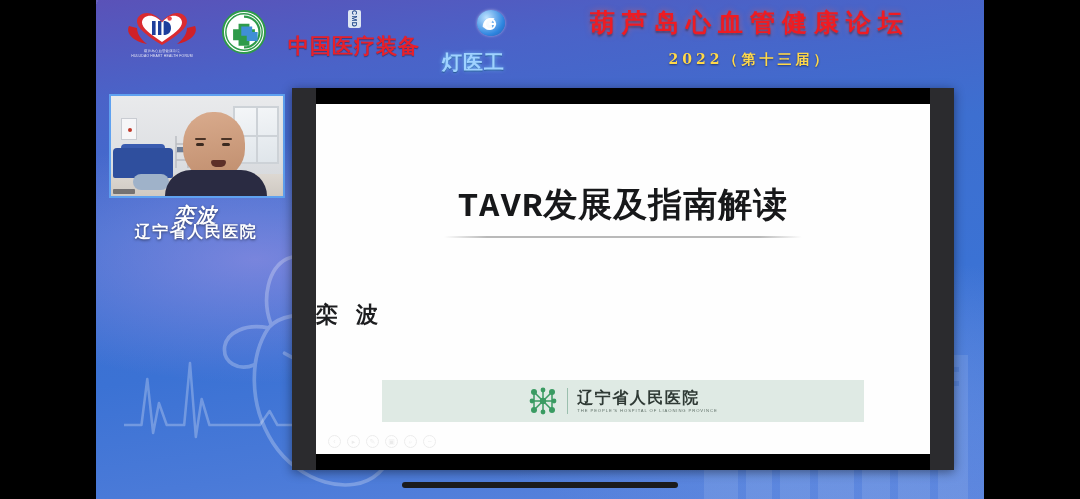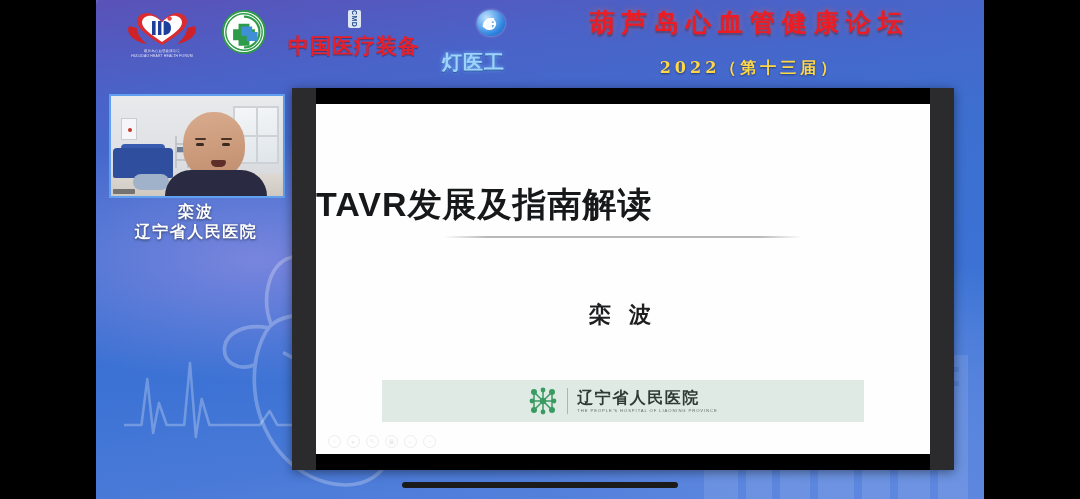--- a/index.html
+++ b/index.html
@@ -84,52 +84,52 @@
   }
 
   #title-block { position:absolute; right:34px; top:6px; width:400px; text-align:center; }
   #forum-title {
     font-family:"DejaVu Serif","Liberation Serif",serif;
     font-size:25px; font-weight:bold; color:#ef1b22; letter-spacing:7px;
     text-shadow:0 0 6px rgba(255,90,60,.55), 0 2px 2px rgba(0,0,0,.35);
     white-space:nowrap;
   }
   #forum-year {
-    margin-top:19px; font-family:"DejaVu Serif","Liberation Serif",serif;
-    font-size:16px; font-weight:bold; color:#ffd84a; letter-spacing:4px;
+    margin-top:12px; font-family:"DejaVu Serif","Liberation Serif",serif;
+    font-size:14px; font-weight:bold; color:#ffd84a; letter-spacing:4px;
     text-shadow:0 1px 2px rgba(0,0,0,.45); white-space:nowrap;
   }
   #forum-sub {
     margin-top:3px; font-size:10px; font-weight:bold; color:#ffffff;
     letter-spacing:.6px; text-shadow:0 1px 2px rgba(0,0,0,.5); white-space:nowrap;
   }
 
   
   #cam-wrap { position:absolute; left:13px; top:94px; width:176px; height:104px;
               border:2px solid #5fa1f0; background:#000; overflow:hidden; }
   #cam { position:absolute; inset:0; }
   #presenter-name { position:absolute; left:0; top:202px; width:200px; text-align:center;
-    font-size:16px; font-weight:bold; color:#fff; letter-spacing:2px;
-    text-shadow:0 1px 3px rgba(0,0,0,.55); }
+    font-size:20px; font-weight:bold; color:#fff; letter-spacing:2px;
+    text-shadow:0 1px 3px rgba(0,0,0,.55);font-style:italic; }
   #presenter-org { position:absolute; left:0; top:222px; width:200px; text-align:center;
     font-size:16px; font-weight:bold; color:#fff; letter-spacing:1.5px;
     text-shadow:0 1px 3px rgba(0,0,0,.55); }
 
   
   #viewer { position:absolute; left:196px; top:88px; width:662px; height:382px;
             background:#2b2b2e; box-shadow:0 2px 10px rgba(0,0,0,.45); }
   #viewer-inner { position:absolute; left:24px; top:0px; right:24px; bottom:0px; background:#000; }
   #slide { position:absolute; left:0; top:16px; right:0; bottom:16px; background:#fefefe; overflow:hidden; }
 
-  #slide-title { position:absolute; left:0; right:0; top:78px; text-align:left;
-    font-family:Liberation Sans, sans-serif;
+  #slide-title { position:absolute; left:0; right:0; top:78px; text-align:center;
+    font-family:Liberation Mono, monospace;
     font-size:34px; font-weight:bold; color:#17181a; letter-spacing:1px; }
   #slide-rule { position:absolute; left:128px; right:128px; top:132px; height:2px;
     background:linear-gradient(90deg,rgba(150,150,150,0),#b9b9b9 12%,#b9b9b9 88%,rgba(150,150,150,0)); }
-  #slide-author { position:absolute; left:0; right:0; top:196px; text-align:center;
+  #slide-author { position:absolute; left:0; right:0; top:196px; 
     font-size:22px; font-weight:bold; color:#1d1e20; letter-spacing:6px; }
 
   #slide-logobar { position:absolute; left:66px; right:66px; bottom:32px; height:42px;
     background:#dfeae4; display:flex; align-items:center; justify-content:center; gap:9px; }
   #hosp-mark { width:30px; height:30px; }
   #hosp-div { width:1px; height:26px; background:#9bbfae; }
   #hosp-text { display:flex; flex-direction:column; justify-content:center; }
   #hosp-cn { font-size:16px; font-weight:bold; color:#2f3a35; letter-spacing:1.5px; line-height:1.1; }
   #hosp-en { font-size:4.2px; color:#5e6e66; letter-spacing:.9px; margin-top:2px; white-space:nowrap; }
 

